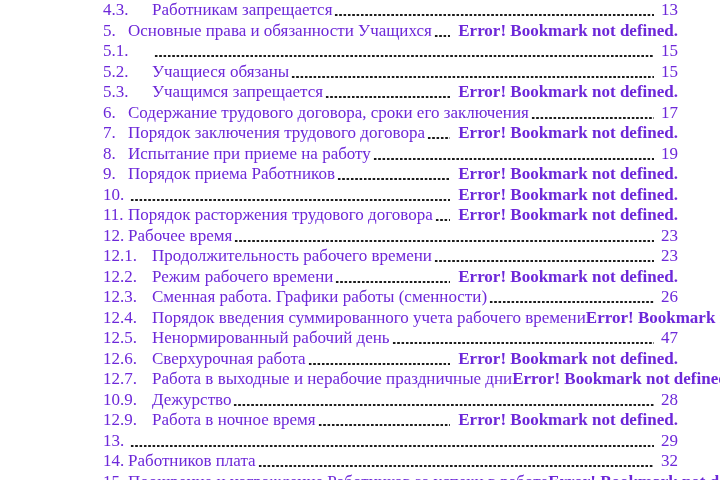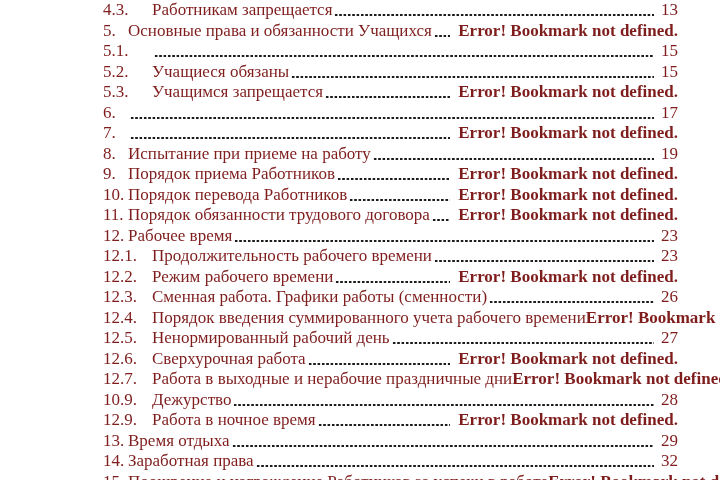--- a/index.html
+++ b/index.html
@@ -9,21 +9,21 @@
     overflow: hidden;
     background: #ffffff;
     position: relative;
   }
   .page {
     position: absolute;
     inset: 0;
     font-family: "Liberation Serif", serif;
     font-size: 17px;
     line-height: 20.5px;
-    color: #7f1d1d;
+    color: #6d28d9;
   }
   .toc {
     position: absolute;
     left: 103px;
     top: 0;
     width: 575px;
   }
   .row {
     display: flex;
     white-space: pre;
@@ -55,33 +55,33 @@
 </head>
 <body>
 
 <div class="page">
   <div class="toc">
       <div class="row lvl2"><span class="num">4.3.</span><span class="label">Работникам запрещается</span><span class="leader"></span><span class="pagenum">13</span></div>
       <div class="row lvl1"><span class="num">5.</span><span class="label">Основные права и обязанности Учащихся</span><span class="leader"></span><span class="err">Error! Bookmark not defined.</span></div>
       <div class="row lvl2"><span class="num">5.1.</span><span class="leader"></span><span class="pagenum">15</span></div>
       <div class="row lvl2"><span class="num">5.2.</span><span class="label">Учащиеся обязаны</span><span class="leader"></span><span class="pagenum">15</span></div>
       <div class="row lvl2"><span class="num">5.3.</span><span class="label">Учащимся запрещается</span><span class="leader"></span><span class="err">Error! Bookmark not defined.</span></div>
-      <div class="row lvl1"><span class="num">6.</span><span class="leader"></span><span class="pagenum">17</span></div>
-      <div class="row lvl1"><span class="num">7.</span><span class="leader"></span><span class="err">Error! Bookmark not defined.</span></div>
+      <div class="row lvl1"><span class="num">6.</span><span class="label">Содержание трудового договора, сроки его заключения</span><span class="leader"></span><span class="pagenum">17</span></div>
+      <div class="row lvl1"><span class="num">7.</span><span class="label">Порядок заключения трудового договора</span><span class="leader"></span><span class="err">Error! Bookmark not defined.</span></div>
       <div class="row lvl1"><span class="num">8.</span><span class="label">Испытание при приеме на работу</span><span class="leader"></span><span class="pagenum">19</span></div>
       <div class="row lvl1"><span class="num">9.</span><span class="label">Порядок приема Работников</span><span class="leader"></span><span class="err">Error! Bookmark not defined.</span></div>
-      <div class="row lvl1"><span class="num">10.</span><span class="label">Порядок перевода Работников</span><span class="leader"></span><span class="err">Error! Bookmark not defined.</span></div>
-      <div class="row lvl1"><span class="num">11.</span><span class="label">Порядок обязанности трудового договора</span><span class="leader"></span><span class="err">Error! Bookmark not defined.</span></div>
+      <div class="row lvl1"><span class="num">10.</span><span class="leader"></span><span class="err">Error! Bookmark not defined.</span></div>
+      <div class="row lvl1"><span class="num">11.</span><span class="label">Порядок расторжения трудового договора</span><span class="leader"></span><span class="err">Error! Bookmark not defined.</span></div>
       <div class="row lvl1"><span class="num">12.</span><span class="label">Рабочее время</span><span class="leader"></span><span class="pagenum">23</span></div>
       <div class="row lvl2"><span class="num">12.1.</span><span class="label">Продолжительность рабочего времени</span><span class="leader"></span><span class="pagenum">23</span></div>
       <div class="row lvl2"><span class="num">12.2.</span><span class="label">Режим рабочего времени</span><span class="leader"></span><span class="err">Error! Bookmark not defined.</span></div>
       <div class="row lvl2"><span class="num">12.3.</span><span class="label">Сменная работа. Графики работы (сменности)</span><span class="leader"></span><span class="pagenum">26</span></div>
       <div class="row lvl2 no-leader"><span class="num">12.4.</span><span class="label">Порядок введения суммированного учета рабочего времени</span><span class="err">Error! Bookmark not defined.</span></div>
-      <div class="row lvl2"><span class="num">12.5.</span><span class="label">Ненормированный рабочий день</span><span class="leader"></span><span class="pagenum">27</span></div>
+      <div class="row lvl2"><span class="num">12.5.</span><span class="label">Ненормированный рабочий день</span><span class="leader"></span><span class="pagenum">47</span></div>
       <div class="row lvl2"><span class="num">12.6.</span><span class="label">Сверхурочная работа</span><span class="leader"></span><span class="err">Error! Bookmark not defined.</span></div>
       <div class="row lvl2 no-leader"><span class="num">12.7.</span><span class="label">Работа в выходные и нерабочие праздничные дни</span><span class="err">Error! Bookmark not defined.</span></div>
       <div class="row lvl2"><span class="num">10.9.</span><span class="label">Дежурство</span><span class="leader"></span><span class="pagenum">28</span></div>
       <div class="row lvl2"><span class="num">12.9.</span><span class="label">Работа в ночное время</span><span class="leader"></span><span class="err">Error! Bookmark not defined.</span></div>
-      <div class="row lvl1"><span class="num">13.</span><span class="label">Время отдыха</span><span class="leader"></span><span class="pagenum">29</span></div>
-      <div class="row lvl1"><span class="num">14.</span><span class="label">Заработная права</span><span class="leader"></span><span class="pagenum">32</span></div>
+      <div class="row lvl1"><span class="num">13.</span><span class="leader"></span><span class="pagenum">29</span></div>
+      <div class="row lvl1"><span class="num">14.</span><span class="label">Работников плата</span><span class="leader"></span><span class="pagenum">32</span></div>
       <div class="row lvl1 no-leader"><span class="num">15.</span><span class="label">Поощрение и награждение Работников за успехи в работе</span><span class="err">Error! Bookmark not defined.</span></div>
     </div>
 </div>
 
 </body></html>

